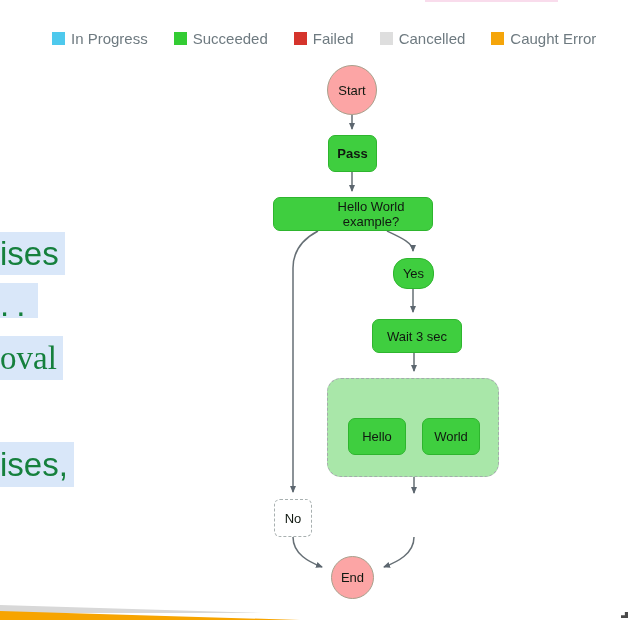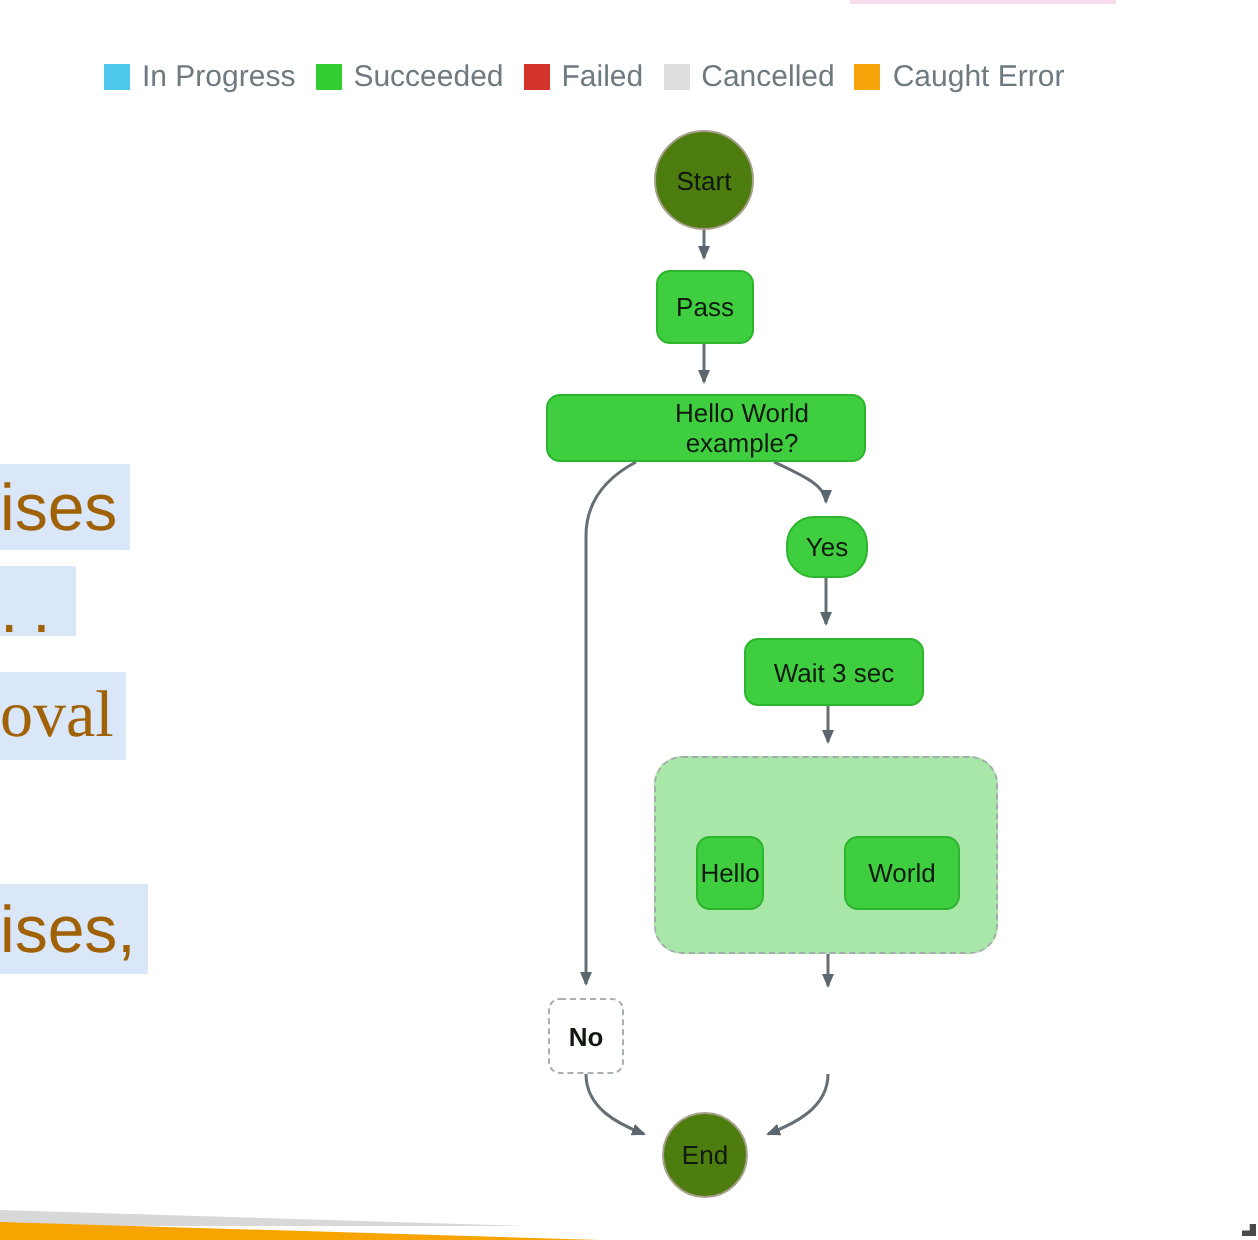--- a/index.html
+++ b/index.html
@@ -7,53 +7,53 @@
   body { font-family: "Liberation Sans", sans-serif; position: relative; }
 
   .stage { position: absolute; inset: 0; width: 629px; height: 620px; }
 
   
   .top-strip { position: absolute; left: 425px; top: 0; width: 133px; height: 2px;
                background: #f9dcec; }
 
   
   .legend { position: absolute; left: 52px; top: 30px; display: flex; align-items: center;
-            gap: 10px; font-size: 15px; color: #6e7a80; white-space: nowrap; text-align: center; }
+            gap: 26px; font-size: 15px; color: #6e7a80; white-space: nowrap; text-align: center; }
   .legend-item { display: flex; align-items: center; gap: 6px; }
   .legend-swatch { width: 13px; height: 13px; display: inline-block; }
 
   
-  .frag { position: absolute; left: 0; background: #d9e7f9; color: #a16207;
+  .frag { position: absolute; left: 0; background: #d9e7f9; color: #15803d;
           font-family: "Liberation Sans", sans-serif; font-weight: 300;
           font-size: 33px; padding: 0 6px 0 0; display: flex; align-items: center; }
   .frag-1 { top: 232px; height: 43px; }
   .frag-2 { top: 283px; height: 35px; align-items: flex-end; letter-spacing: 7px; line-height: 26px; }
   .frag-3 { top: 336px; height: 44px; font-family: Liberation Serif, serif; }
   .frag-4 { top: 442px; height: 45px; }
 
   
   svg.edges { position: absolute; left: 0; top: 0; width: 629px; height: 620px; }
   .edge { fill: none; stroke: #666f75; stroke-width: 1.5; }
 
   
   .node { position: absolute; display: flex; align-items: center; justify-content: center;
           font-size: 13px; color: #101810; text-align: center; }
   .node-green { background: #3fce3f; border: 1.5px solid #2eb52e; border-radius: 7px; }
-  .node-circle { background: #4d7c0f; border: 1.5px solid #a8a08c; border-radius: 50%; }
-  .node-dashed-white { background: #fff; border: 1.5px dashed #a8b0b0; border-radius: 6px; font-weight: bold; }
+  .node-circle { background: #fca5a5; border: 1.5px solid #a8a08c; border-radius: 50%; }
+  .node-dashed-white { background: #fff; border: 1.5px dashed #a8b0b0; border-radius: 6px; }
   .parallel-box { position: absolute; background: #a9e7a9; border: 1.7px dashed #a3acac;
                   border-radius: 14px; }
 
   #node-start  { left: 327px; top: 65px;  width: 50px; height: 50px; }
-  #node-pass   { left: 328px; top: 135px; width: 49px; height: 37px; }
+  #node-pass   { left: 328px; top: 135px; width: 49px; height: 37px; font-weight: bold; }
   #node-choice { left: 273px; top: 197px; width: 160px; height: 34px; padding-left: 36px; }
   #node-yes    { left: 393px; top: 258px; width: 41px; height: 31px; border-radius: 14px; }
   #node-wait   { left: 372px; top: 319px; width: 90px; height: 34px; }
   #parallel    { left: 327px; top: 378px; width: 172px; height: 99px; }
-  #node-hello  { left: 348px; top: 418px; width: 34px; height: 37px; }
+  #node-hello  { left: 348px; top: 418px; width: 58px; height: 37px; }
   #node-world  { left: 422px; top: 418px; width: 58px; height: 37px; }
   #node-no     { left: 274px; top: 499px; width: 38px; height: 38px; }
   #node-helloworld { left: 367px; top: 500px; width: 94px; height: 37px; }
   #node-end    { left: 331px; top: 556px; width: 43px; height: 43px; }
 
   
   .wedge-gray { position: absolute; left: 0; top: 605px; width: 262px; height: 8px;
                 background: #d8d8d8; clip-path: polygon(0 0, 0 100%, 100% 100%); }
   .wedge-orange { position: absolute; left: 0; top: 611px; width: 300px; height: 9px;
                   background: #f7a400; clip-path: polygon(0 0, 0 100%, 100% 100%); }

